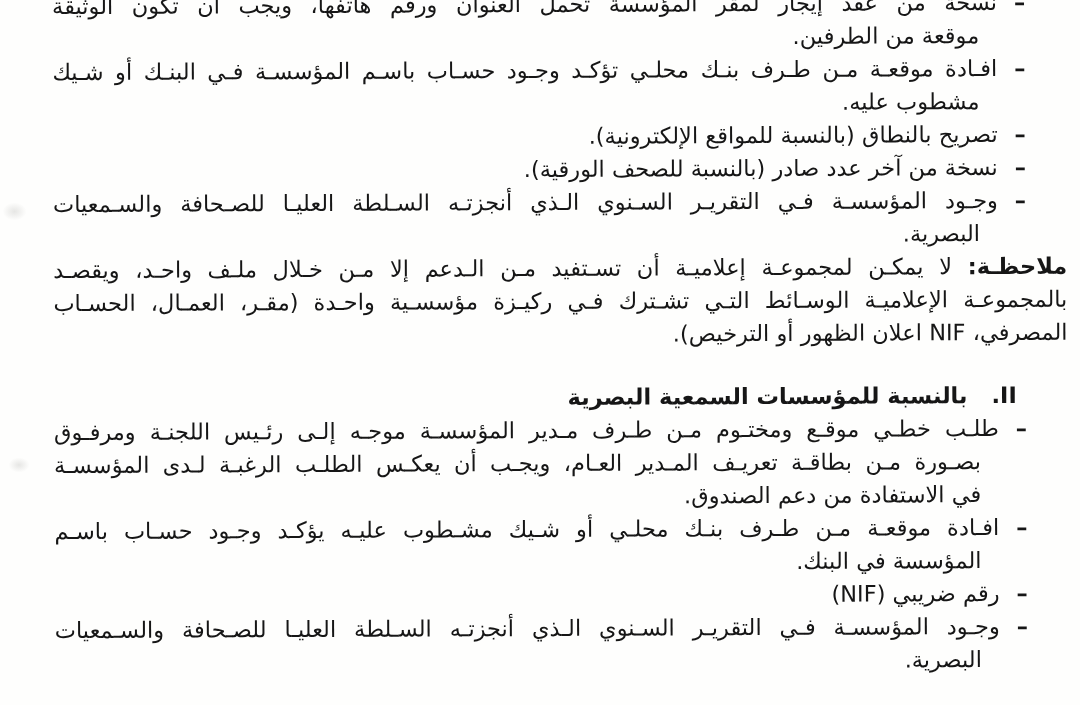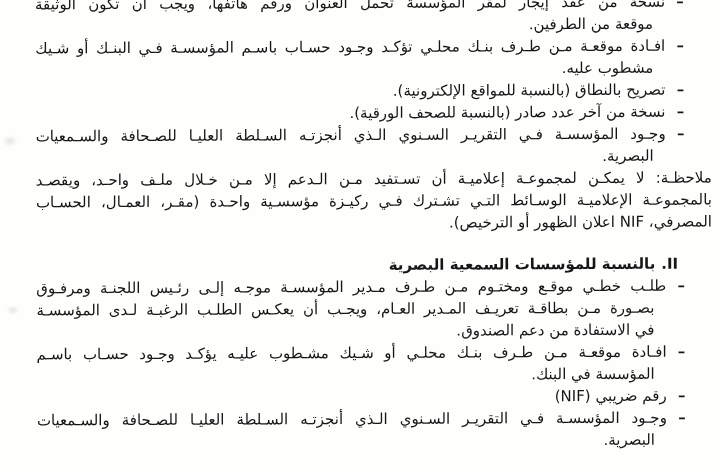--- a/index.html
+++ b/index.html
@@ -55,28 +55,28 @@
     text-align: justify;
     text-align-last: justify;
   }
   .ln.cont {
     padding-right: 12px;
   }
   .note .ln.cont { padding-right: 0; }
   .note {
     margin-top: 0;
   }
-  .note b { font-weight: normal; }
+  .note b { font-weight: bold; }
   .heading {
     margin-top: 20px;
     padding-right: 34px;
     font-weight: bold;
   }
   .heading .numeral {
-    margin-left: 6px;
+    margin-left: 16px;
   }
   .artifact {
     position: absolute;
     border-radius: 50%;
     background: radial-gradient(closest-side, rgba(120,120,115,0.18), rgba(120,120,115,0));
     pointer-events: none;
   }
   .a1 { left: 2px; top: 135px; width: 16px; height: 12px; }
   .a2 { left: 6px; top: 305px; width: 14px; height: 10px; }
 </style>

